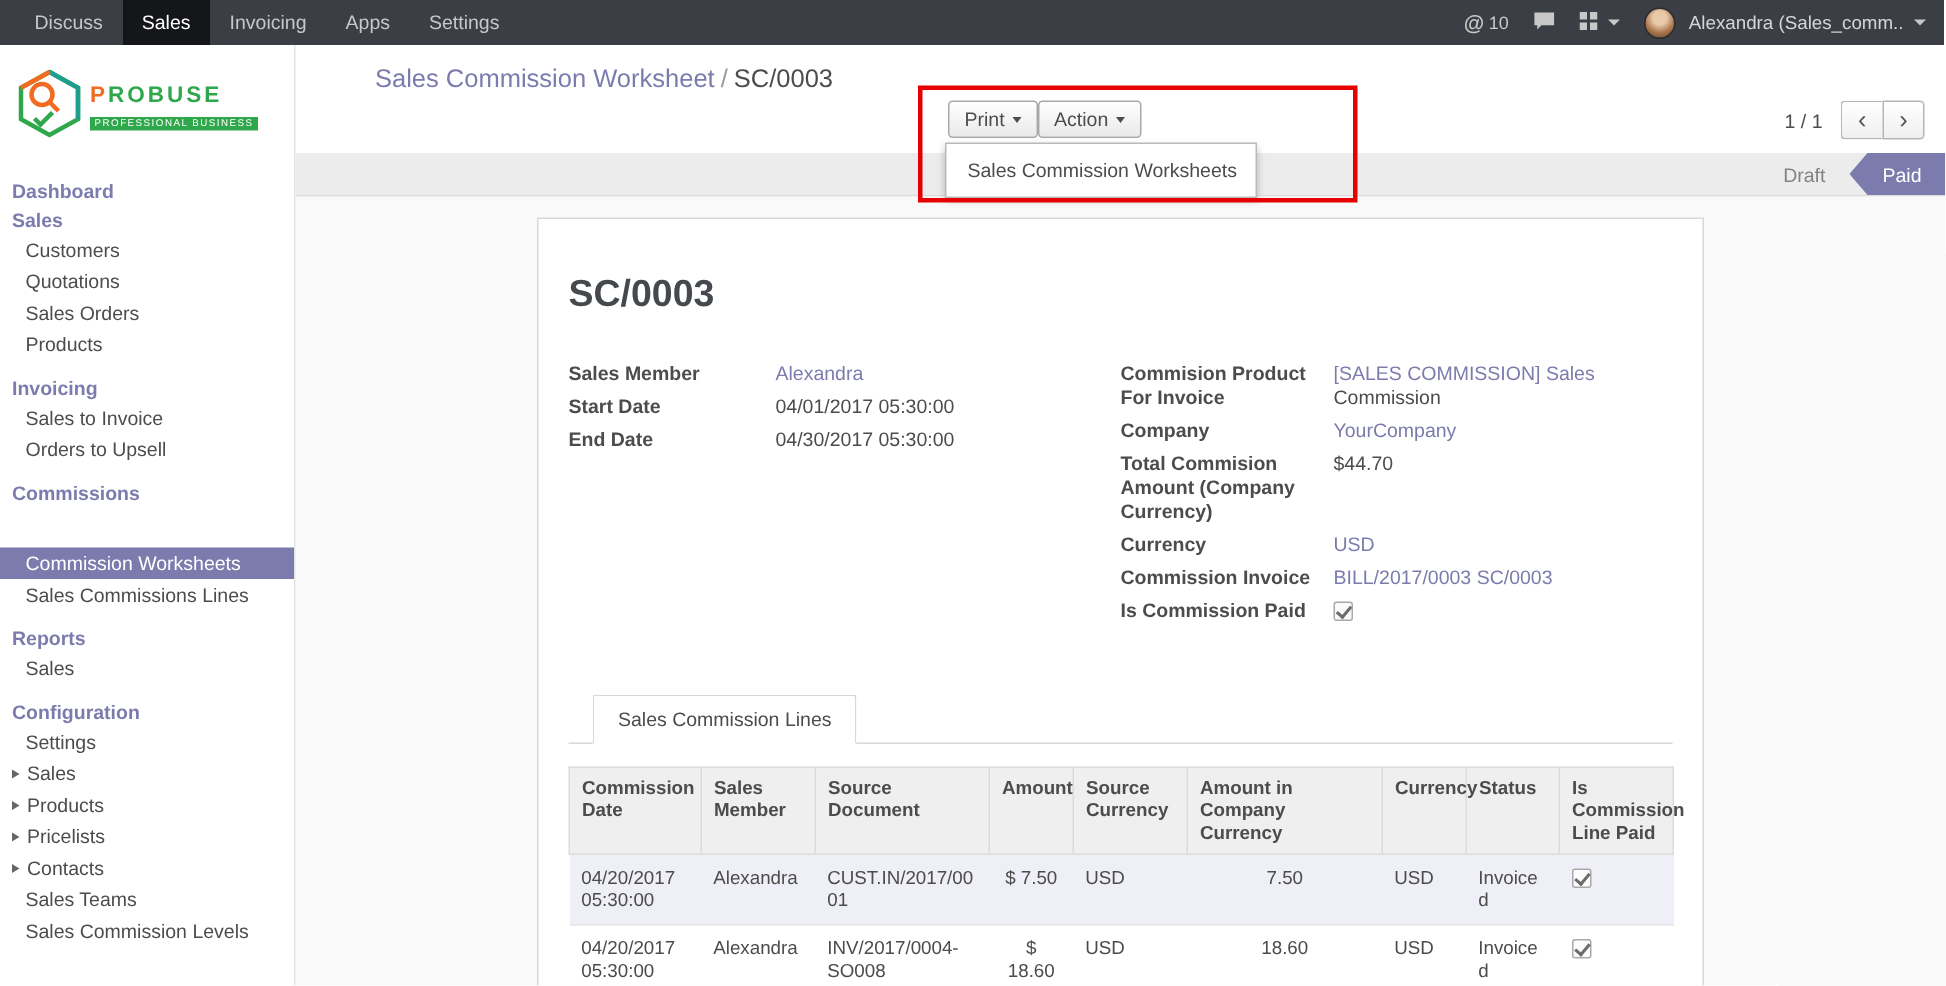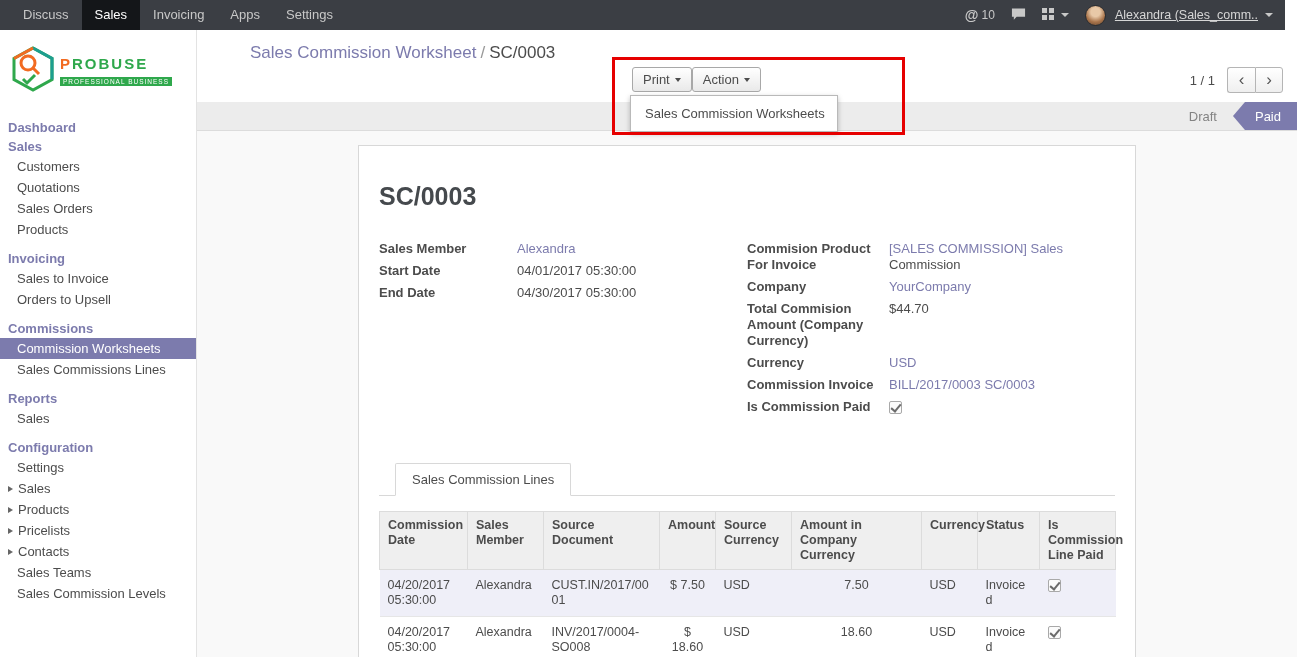--- a/index.html
+++ b/index.html
@@ -1,50 +1,50 @@
 <!DOCTYPE html>
 <html><head>
 <meta charset="utf-8">
 <style>
   * { margin:0; padding:0; box-sizing:border-box; }
   html,body { width:1297px; height:657px; overflow:hidden; background:#fff;
     font-family:"Liberation Sans","DejaVu Sans",sans-serif; font-size:13px; color:#4c4c4c; }
   .page { position:relative; width:1297px; height:657px; overflow:hidden; }
 
   
-  .topbar { position:absolute; top:0; left:0; right:12px; height:30px; background:#3b3e44;
+  .topbar { position:absolute; top:0; left:0; right:1px; height:30px; background:#3b3e44;
     display:flex; align-items:stretch; color:#c8c8c8; z-index:20; }
   .topbar-menus { display:flex; align-items:stretch; padding-left:10px; }
   .tmenu { padding:0 13px; line-height:30px; cursor:pointer; font-size:13px; }
   .tmenu.active { background:#141619; color:#fff; }
   .topbar-spacer { flex:1; }
   .systray { display:flex; align-items:center; gap:16px; padding-right:12px; }
   .systray-item { display:flex; align-items:center; gap:3px; cursor:pointer; }
   .at-icon { font-size:14px; font-weight:bold; color:#c8c8c8; }
   .sys-count { font-size:12px; }
   .caret-down { width:0; height:0; border-left:4px solid transparent; border-right:4px solid transparent;
     border-top:4px solid #c8c8c8; display:inline-block; margin-left:4px; }
   .avatar { width:21px; height:21px; border-radius:50%; display:inline-block; margin-right:6px;
     background:radial-gradient(circle at 50% 32%, #e8c9a8 28%, #a8734a 62%, #5f4530 100%);
     border:1px solid #2a2c30; }
-  .user-name { font-size:12.5px; color:#d6d6d6; white-space:nowrap;text-decoration:underline; }
+  .user-name { font-size:12.5px; color:#d6d6d6; white-space:nowrap; }
 
   
   .sidebar { position:absolute; top:30px; left:0; bottom:0; width:197px; background:#fff;
     border-right:1px solid #e3e3e3; overflow:hidden; z-index:5; }
   .logo { display:flex; align-items:center; gap:4px; padding:16px 8px 14px 10px; cursor:pointer; }
   .logo-text .lp { color:#f26b21; font-weight:bold; font-size:15px; letter-spacing:2px; }
   .logo-text .lr { color:#2fa84c; font-weight:bold; font-size:15px; letter-spacing:2px; }
   .logo-sub { background:#2fa84c; color:#fff; font-size:6.5px; letter-spacing:1px;
     padding:1px 3px; margin-top:2px; display:inline-block; }
   .nav { margin-top:6px; }
   .nav-heading { margin-top:9px; padding:2px 8px; color:#7c7bad; font-weight:bold; font-size:13px; cursor:pointer; }
   .nav-item { padding:3px 8px 3px 17px; color:#4c4c4c; font-size:13px; cursor:pointer;
     white-space:nowrap; line-height:15px; display:flex; align-items:center; }
-  .nav-item.selected { background:#7c7bad; color:#fff; }
+  .nav-item.selected { background:#7c7bad; color:#fff;margin-top:27px; }
   .tri-right { width:0; height:0; border-top:3.5px solid transparent; border-bottom:3.5px solid transparent;
     border-left:5px solid #666; display:inline-block; margin:0 5px 0 -9px; }
 
   
   .main { position:absolute; top:30px; left:197px; right:0; bottom:0;
     display:flex; flex-direction:column; background:#fff; }
   .breadcrumb-row { height:32px; padding:13px 0 0 16px; font-size:17px; }
   .bc-parent { color:#7c7bad; cursor:pointer;margin-left:37px; }
   .bc-sep { color:#999; padding:0 4px; }
   .bc-current { color:#4c4c4c; }

